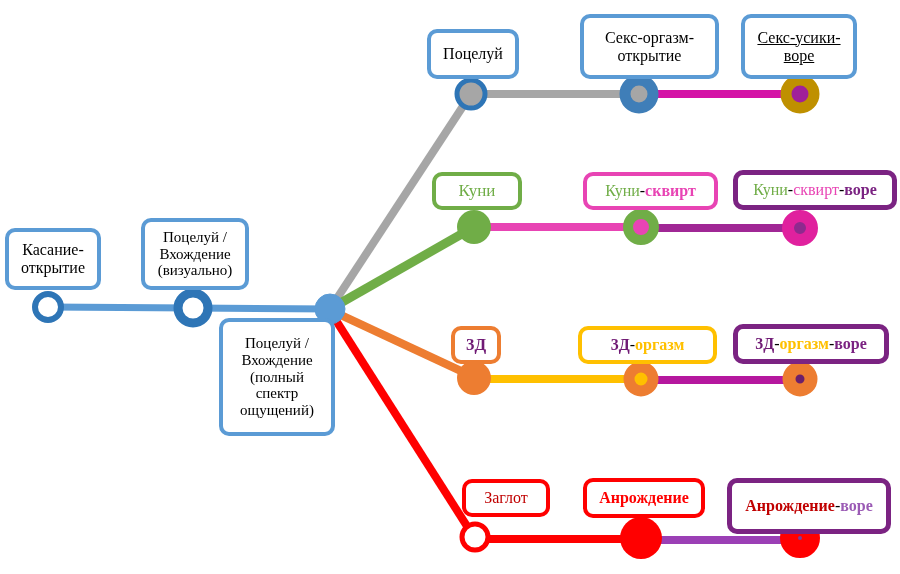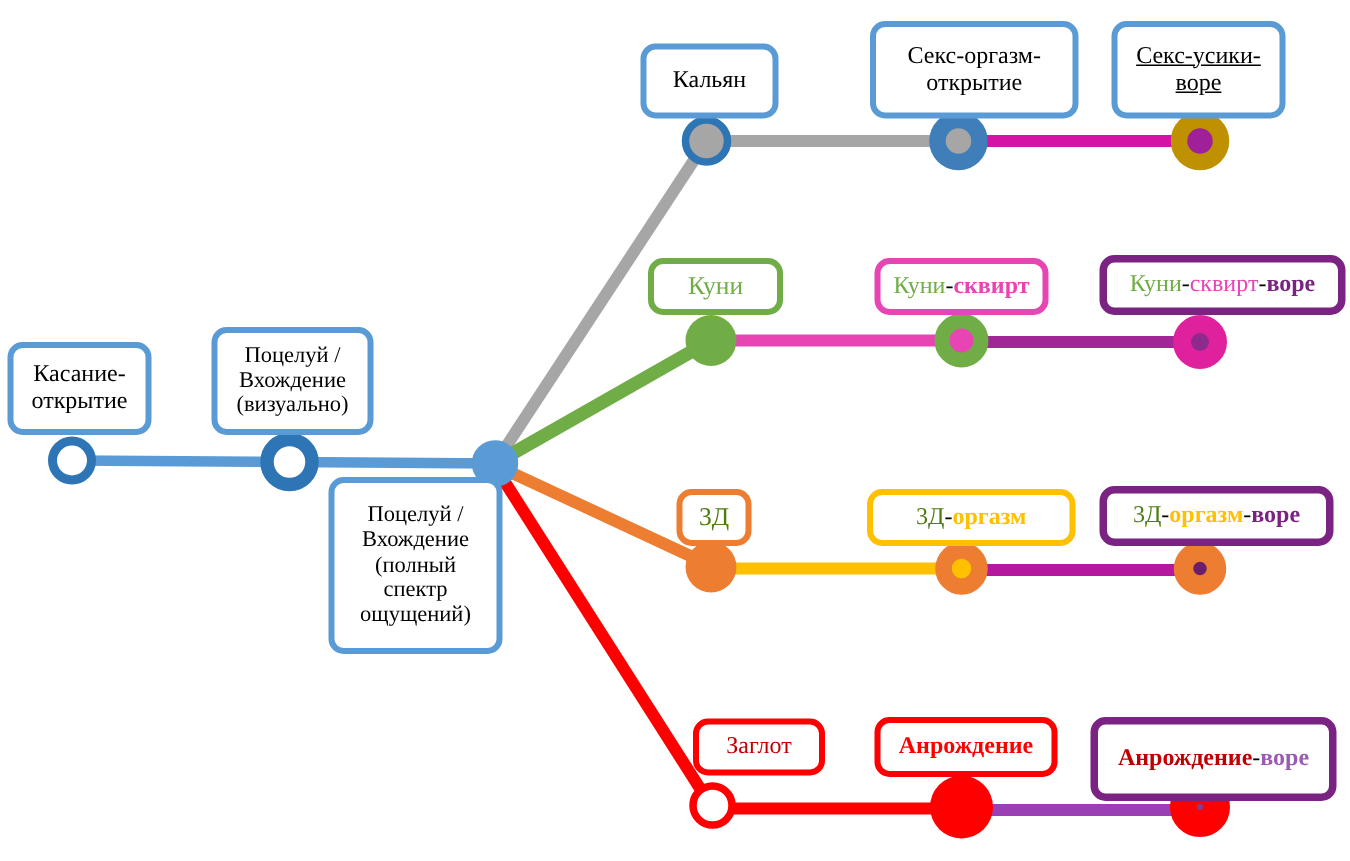--- a/index.html
+++ b/index.html
@@ -15,21 +15,21 @@
   .nb-blue{border-color:#5b9bd5;border-width:4px;color:#000000;}
   .nb-green{border-color:#70ad47;border-width:4px;color:#70ad47;}
   .nb-magenta{border-color:#e844b4;border-width:4px;}
   .nb-purple{border-color:#7b2382;border-width:5px;}
   .nb-orange{border-color:#ed7d31;border-width:4px;color:#ed7d31;}
   .nb-gold{border-color:#ffc000;border-width:4px;}
   .nb-red{border-color:#ff0000;border-width:4px;color:#c00000;}
   .t-green{color:#70ad47;}
   .t-magenta{color:#e844b4;}
   .t-purple{color:#7b2382;font-weight:bold;}
-  .t-orange{color:#4d7c0f;font-weight:normal;}
+  .t-orange{color:#701a75;font-weight:bold;}
   .t-gold{color:#ffc000;font-weight:bold;}
   .t-red{color:#ff0000;font-weight:bold;}
   .t-purple2{color:#9b5bb5;font-weight:bold;}
   .t-plain{color:#000;}
   .bold{font-weight:bold;}
 </style>
 </head>
 <body>
 
 <div id="stage">
@@ -84,36 +84,36 @@
 
   <div class="node-box nb-blue" style="left:141px;top:218px;width:108px;height:72px;font-size:15px;">
     <span><span>Поцелуй /</span><br><span>Вхождение</span><br><span>(визуально)</span></span>
   </div>
 
   <div class="node-box nb-blue" style="left:219px;top:318px;width:116px;height:118px;font-size:15px;">
     <span><span>Поцелуй /</span><br><span>Вхождение</span><br><span>(полный</span><br><span>спектр</span><br><span>ощущений)</span></span>
   </div>
 
   <div class="node-box nb-blue" style="left:427px;top:29px;width:92px;height:50px;font-size:16px;">
-    <span>Кальян</span>
+    <span>Поцелуй</span>
   </div>
 
   <div class="node-box nb-blue" style="left:580px;top:14px;width:139px;height:65px;font-size:16px;">
     <span><span>Секс-оргазм-</span><br><span>открытие</span></span>
   </div>
 
   <div class="node-box nb-blue" style="left:741px;top:14px;width:116px;height:65px;font-size:16px;text-decoration:underline;">
     <span><span>Секс-усики-</span><br><span>воре</span></span>
   </div>
 
   <div class="node-box nb-green" style="left:432px;top:172px;width:90px;height:38px;font-size:17px;">
     <span class="t-green">Куни</span>
   </div>
 
-  <div class="node-box nb-magenta" style="left:583px;top:172px;width:116px;height:38px;font-size:16px;">
+  <div class="node-box nb-magenta" style="left:583px;top:172px;width:135px;height:38px;font-size:16px;">
     <span><span class="t-green">Куни</span><span class="t-plain">-</span><span class="t-magenta bold">сквирт</span></span>
   </div>
 
   <div class="node-box nb-purple" style="left:733px;top:170px;width:164px;height:40px;font-size:16px;">
     <span><span class="t-green">Куни</span><span class="t-plain">-</span><span class="t-magenta">сквирт</span><span class="t-plain">-</span><span class="t-purple">воре</span></span>
   </div>
 
   <div class="node-box nb-orange" style="left:451px;top:326px;width:50px;height:38px;font-size:17px;">
     <span class="t-orange">3Д</span>
   </div>

